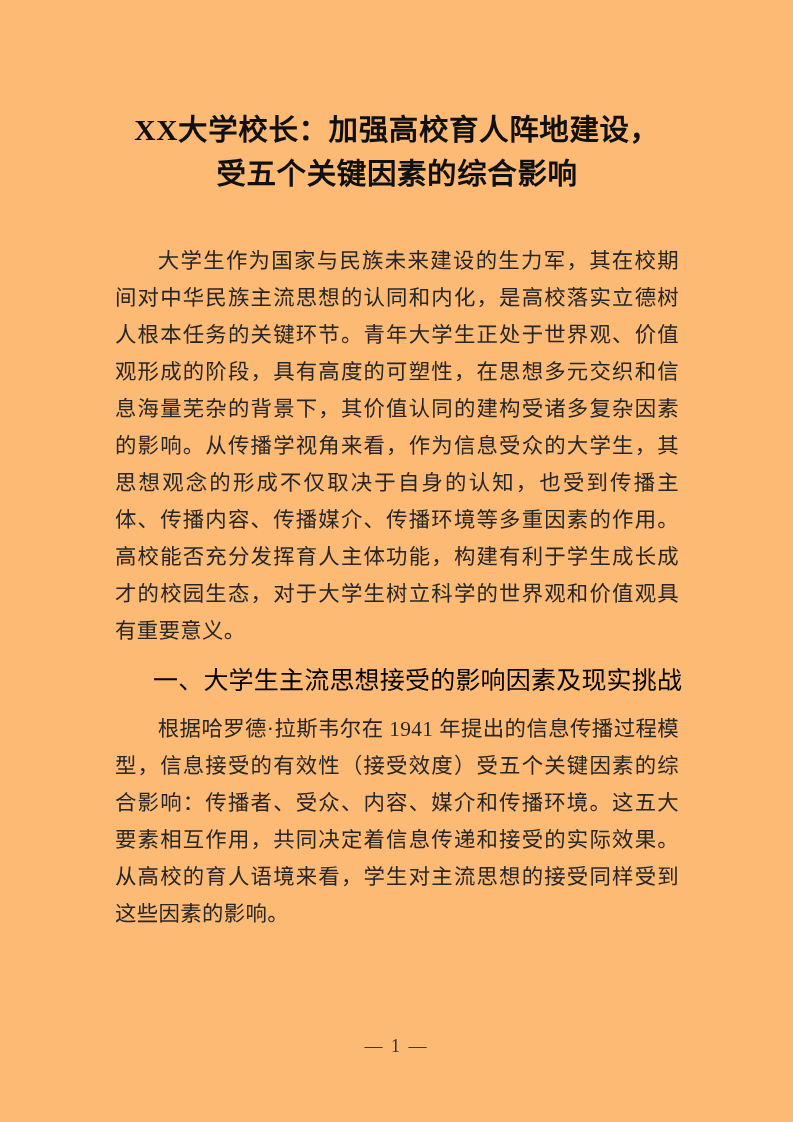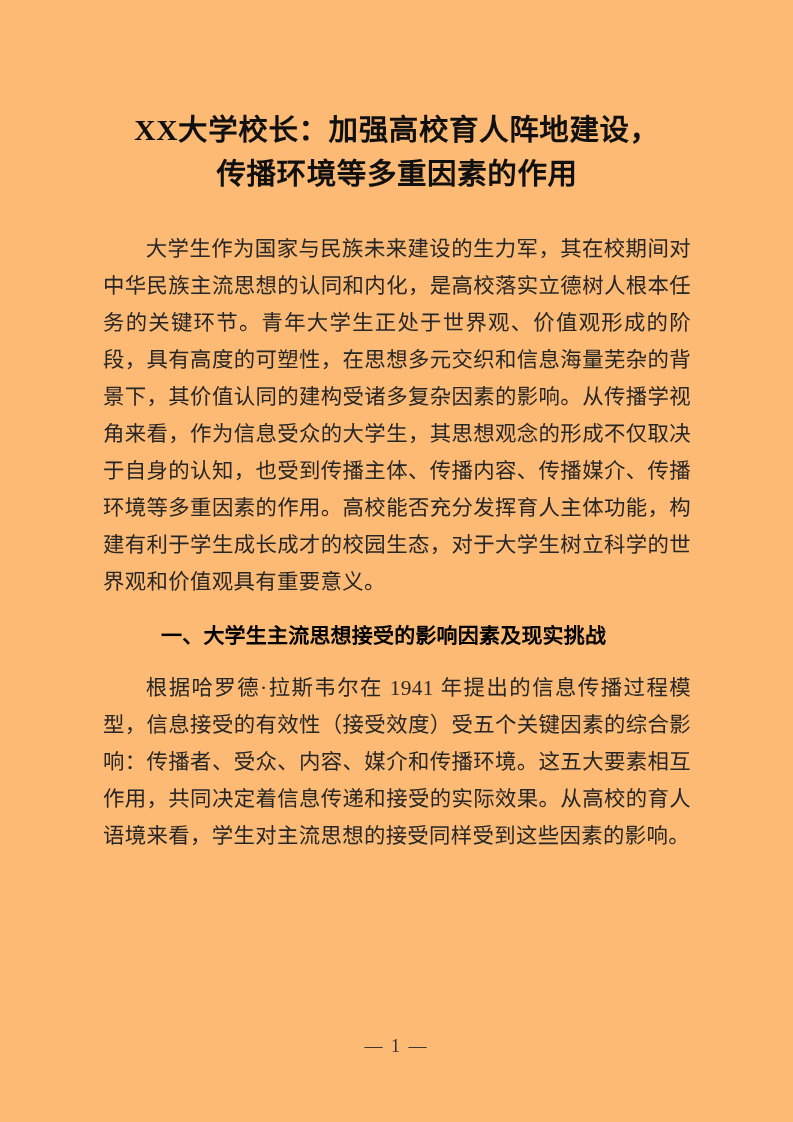--- a/index.html
+++ b/index.html
@@ -43,39 +43,39 @@
 
   
   .body-area {
     position: absolute;
     left: 103px;
     top: 231px;
     width: 588px;
   }
 
   p.para {
-    margin: 0;
+    margin: 12px;
     font-family: "Liberation Serif", "DejaVu Serif", serif;
     font-size: 21.4px;
     line-height: 37px;
     text-align: justify;
     text-justify: inter-ideograph;
     text-indent: 2em;
     letter-spacing: 0.35px;
     color: #262626;
     font-weight: 400;
   }
 
   
   h2.section-heading {
-    margin: 16px;
+    margin: 0;
     font-family: "Liberation Sans", "DejaVu Sans", sans-serif;
-    font-size: 21px;
+    font-size: 25px;
     line-height: 37px;
-    font-weight: bold;
+    font-weight: normal;
     text-indent: 2em;
     letter-spacing: 0.2px;
     color: #000000;
   }
 
   
   .page-footer {
     position: absolute;
     left: 0;
     top: 1036px;
@@ -87,21 +87,21 @@
     letter-spacing: 2px;
   }
 </style>
 </head>
 <body>
 
 <div class="page">
 
   <div class="doc-title">
     <span class="tline">XX大学校长：加强高校育人阵地建设，</span>
-    <span class="tline">传播环境等多重因素的作用</span>
+    <span class="tline">受五个关键因素的综合影响</span>
   </div>
 
   <div class="body-area">
 
     <p class="para">大学生作为国家与民族未来建设的生力军，其在校期间对中华民族主流思想的认同和内化，是高校落实立德树人根本任务的关键环节。青年大学生正处于世界观、价值观形成的阶段，具有高度的可塑性，在思想多元交织和信息海量芜杂的背景下，其价值认同的建构受诸多复杂因素的影响。从传播学视角来看，作为信息受众的大学生，其思想观念的形成不仅取决于自身的认知，也受到传播主体、传播内容、传播媒介、传播环境等多重因素的作用。高校能否充分发挥育人主体功能，构建有利于学生成长成才的校园生态，对于大学生树立科学的世界观和价值观具有重要意义。</p>
 
     <h2 class="section-heading">一、大学生主流思想接受的影响因素及现实挑战</h2>
 
     <p class="para">根据哈罗德·拉斯韦尔在 1941 年提出的信息传播过程模型，信息接受的有效性（接受效度）受五个关键因素的综合影响：传播者、受众、内容、媒介和传播环境。这五大要素相互作用，共同决定着信息传递和接受的实际效果。从高校的育人语境来看，学生对主流思想的接受同样受到这些因素的影响。</p>
 

